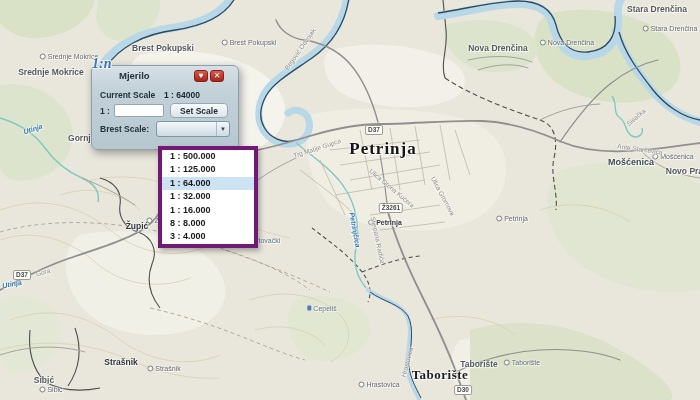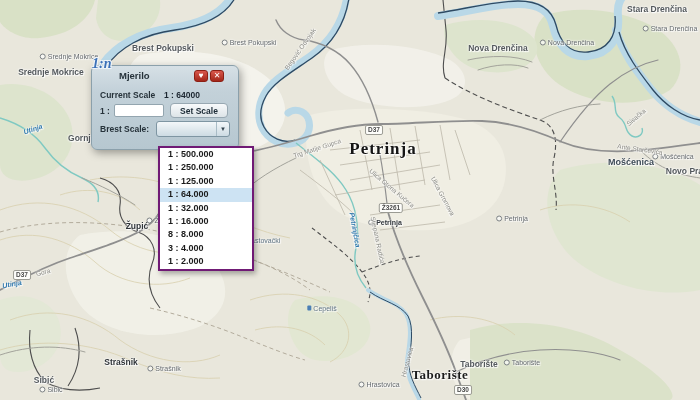--- a/index.html
+++ b/index.html
@@ -45,21 +45,21 @@
                font-size:8.5px;padding:0 2px;}
   #set-scale{margin-left:6px;width:58px;height:15px;border:1px solid #98a8b2;border-radius:4px;
              background:linear-gradient(#f8fafb,#dde4e8);font-size:8.5px;font-weight:700;color:#1c2b36;
              padding:0;cursor:pointer;font-family:"Liberation Sans",sans-serif;}
   #combo{flex:1;height:14px;background:linear-gradient(#f3f7f9,#cddbe3);border:1px solid #7e95a2;
          border-radius:3px;display:flex;align-items:center;cursor:pointer;}
   #combo .val{flex:1;font-size:8.5px;color:#223;padding-left:3px;}
   #combo .arrow{font-size:6px;color:#33434e;padding:0 3px;border-left:1px solid #a9bcc6;height:100%;
                 display:flex;align-items:center;}
   
-  #dropdown{position:absolute;left:158px;top:146px;width:92px;background:#fff;border:2px solid #701a75;
+  #dropdown{position:absolute;left:158px;top:146px;width:92px;background:#fff;border:4px solid #701a75;
             box-shadow:2px 3px 5px rgba(0,0,0,.3);z-index:30;}
   .dd-item{height:13.4px;line-height:13.4px;padding-left:8px;font-size:9px;font-weight:700;color:#1a1a1a;cursor:pointer;}
   .dd-item.sel{background:#cde3f3;}
 </style>
 </head>
 <body>
 
 <div id="stage">
 
   <svg id="mapsvg" width="700" height="400" viewBox="0 0 700 400">
@@ -334,23 +334,21 @@
         <div id="combo">
           <span class="val"></span>
           <span class="arrow">▼</span>
         </div>
       </div>
     </div>
   </div>
 
   <div id="dropdown">
       <div class="dd-item">1 : 500.000</div>
-      <div class="dd-item">1 : 250.000</div>
       <div class="dd-item">1 : 125.000</div>
       <div class="dd-item sel">1 : 64.000</div>
       <div class="dd-item">1 : 32.000</div>
       <div class="dd-item">1 : 16.000</div>
       <div class="dd-item">8 : 8.000</div>
       <div class="dd-item">3 : 4.000</div>
-      <div class="dd-item">1 : 2.000</div>
     </div>
 
 </div>
 
 </body></html>

